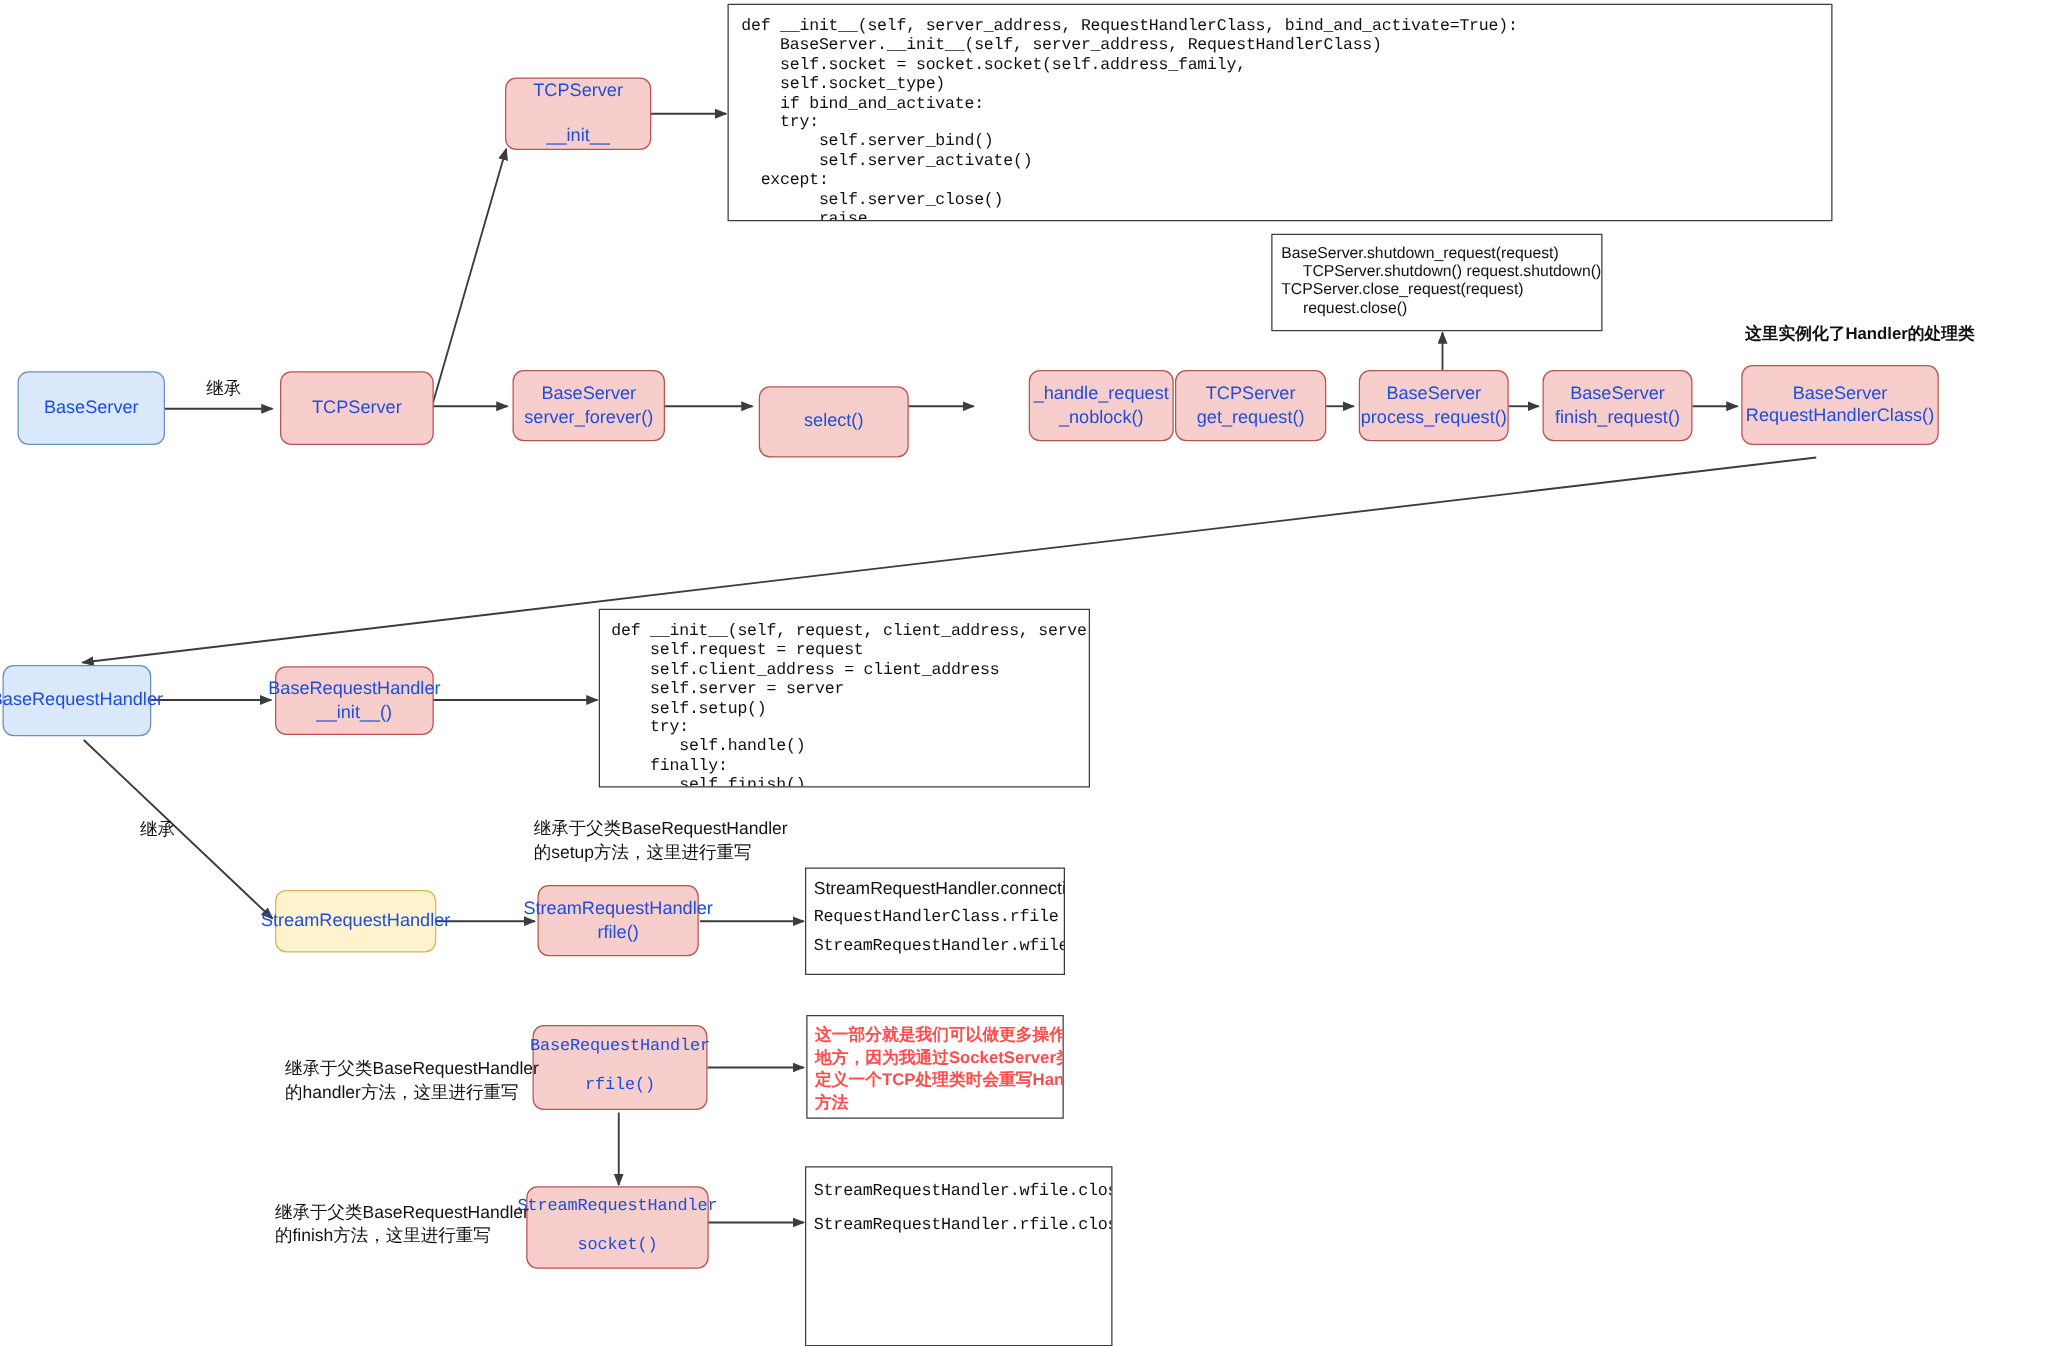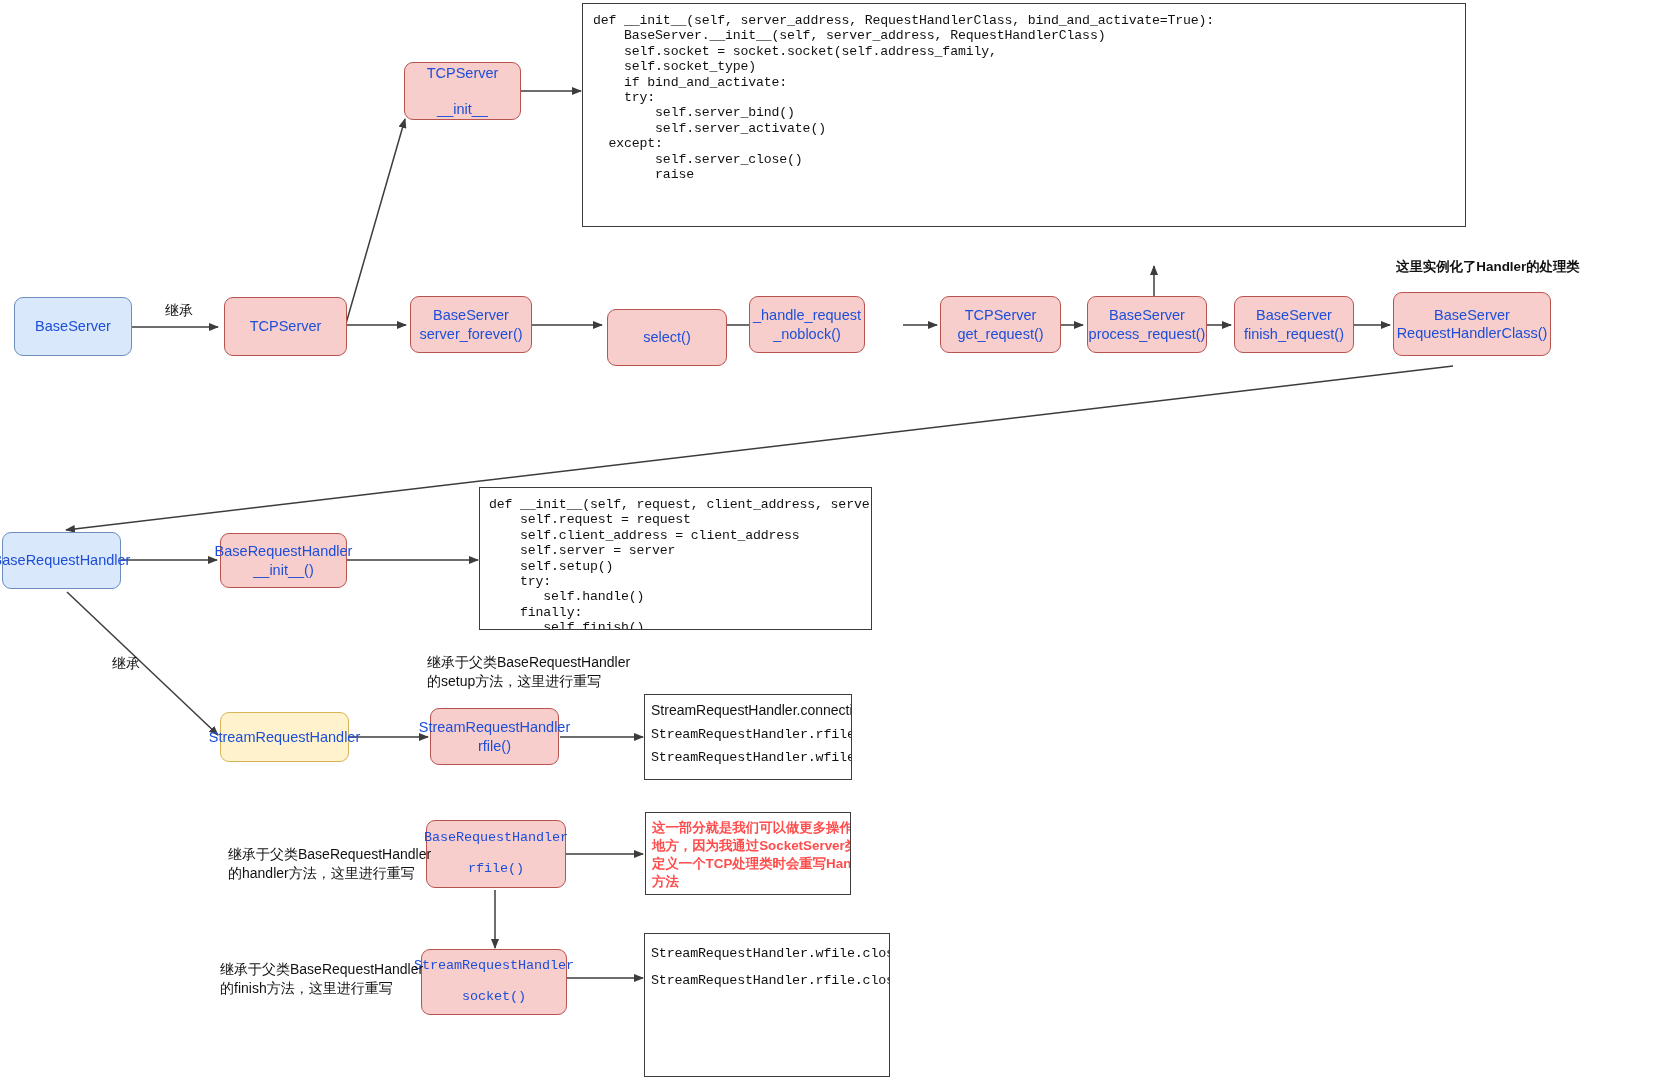--- a/index.html
+++ b/index.html
@@ -103,50 +103,56 @@
       <path d="M560,737 L643,737"></path>
 
       <path d="M566,854 L643,854"></path>
 
       <path d="M495,890 L495,948"></path>
 
       <path d="M566,978 L643,978"></path>
     </g>
   </svg>
 
-  <div class="textbox" style="left:582px;top:3px;width:884px;height:224px;">
+  <div class="textbox" style="left:582px;top:3px;width:884px;height:174px;">
     <div class="code" style="padding:9px 0 0 10px;">def __init__(self, server_address, RequestHandlerClass, bind_and_activate=True):
     BaseServer.__init__(self, server_address, RequestHandlerClass)
     self.socket = socket.socket(self.address_family,
     self.socket_type)
     if bind_and_activate:
     try:
         self.server_bind()
         self.server_activate()
   except:
         self.server_close()
         raise</div>
   </div>
 
+  <div class="textbox" style="left:1017px;top:187px;width:265px;height:78px;">
+    <div class="plain" style="padding:7px 0 0 7px;font-size:12.6px;line-height:14.6px;">BaseServer.shutdown_request(request)
+     TCPServer.shutdown() request.shutdown()
+TCPServer.close_request(request)
+     request.close()</div>
+  </div>
 
   <div class="textbox" style="left:479px;top:487px;width:393px;height:143px;">
     <div class="code" style="padding:9px 0 0 9px;">def __init__(self, request, client_address, server):
     self.request = request
     self.client_address = client_address
     self.server = server
     self.setup()
     try:
        self.handle()
     finally:
        self.finish()</div>
   </div>
 
   <div class="textbox listbox" style="left:644px;top:694px;width:208px;height:86px;padding:7px 0 0 6px;">
     <span class="sans">StreamRequestHandler.connection</span>
-    <span class="mono" style="margin-top:9px;">StreamRequestHandler.rfile</span>
+    <span class="mono" style="margin-top:9px;">RequestHandlerClass.rfile</span>
     <span class="mono" style="margin-top:8px;">StreamRequestHandler.wfile</span>
   </div>
 
   <div class="textbox redbox" style="left:645px;top:812px;width:206px;height:83px;padding:6px 0 0 6px;">
     <span class="rl">这一部分就是我们可以做更多操作的</span>
     <span class="rl">地方，因为我通过SocketServer类</span>
     <span class="rl">定义一个TCP处理类时会重写Handler</span>
     <span class="rl">方法</span>
   </div>
 
@@ -170,21 +176,21 @@
 
   <div class="node pink" style="left:410px;top:296px;width:122px;height:57px;">
     <span class="ln">BaseServer</span>
     <span class="ln">server_forever()</span>
   </div>
 
   <div class="node pink" style="left:607px;top:296px;width:120px;height:57px;margin-top:13px;">
     <span class="ln">select()</span>
   </div>
 
-  <div class="node pink" style="left:749px;top:296px;width:116px;height:57px;">
+  <div class="node pink" style="left:823px;top:296px;width:116px;height:57px;">
     <span class="ln">_handle_request</span>
     <span class="ln">_noblock()</span>
   </div>
 
   <div class="node pink" style="left:940px;top:296px;width:121px;height:57px;">
     <span class="ln">TCPServer</span>
     <span class="ln">get_request()</span>
   </div>
 
   <div class="node pink" style="left:1087px;top:296px;width:120px;height:57px;">

